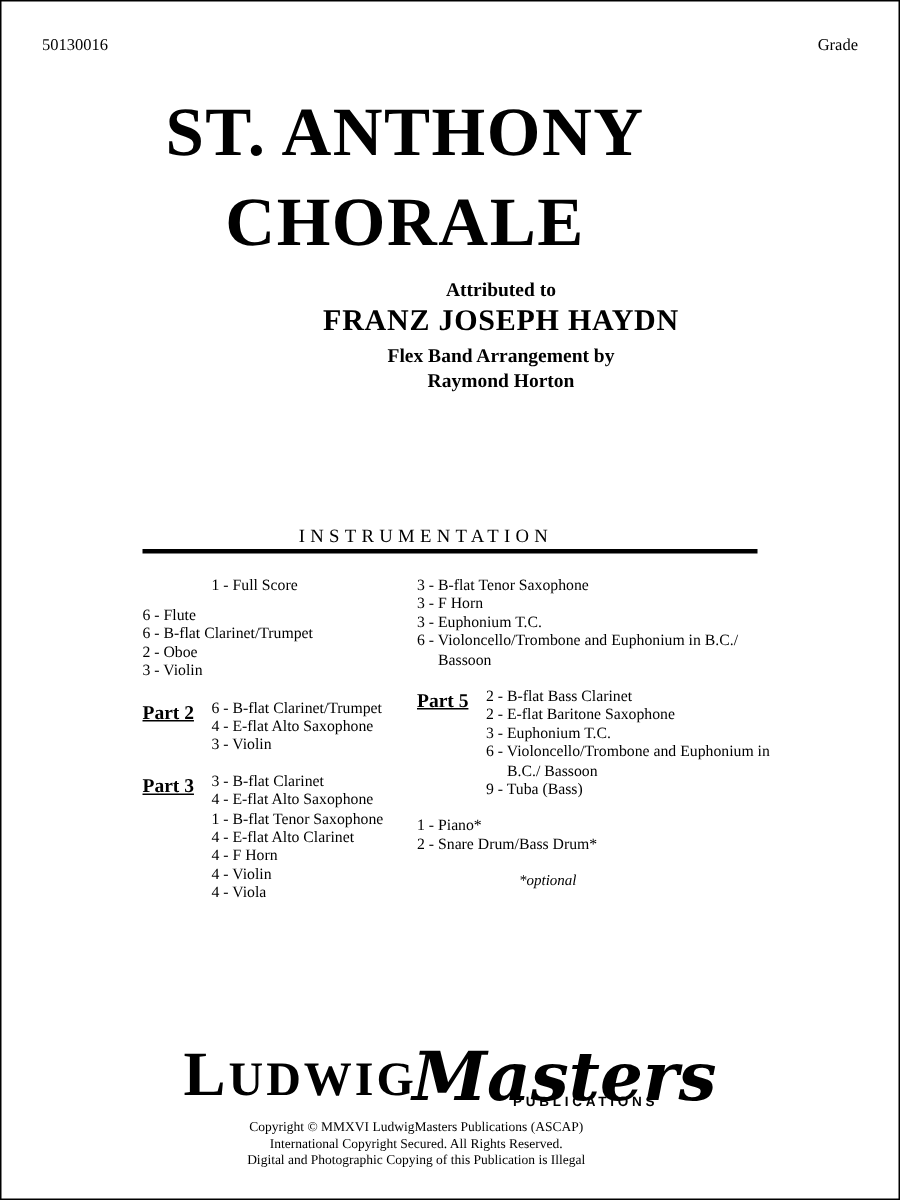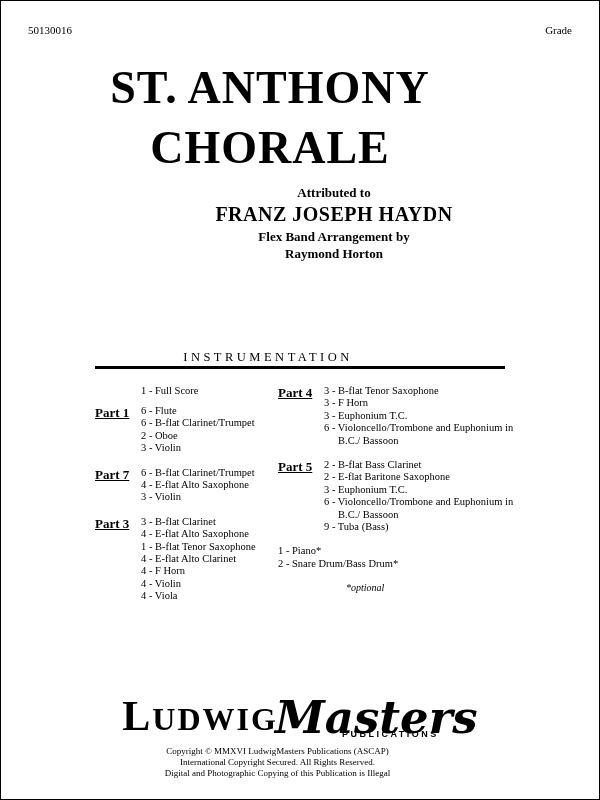--- a/index.html
+++ b/index.html
@@ -24,21 +24,21 @@
 
   
   .credits { position:absolute; top:185px; left:0; width:600px; text-align:center;padding-left:34px; }
   .attributed { font-size:13px; font-weight:bold; }
   .composer  { font-size:20px; font-weight:bold; letter-spacing:0.5px; margin-top:2px; }
   .arr-label { font-size:13px; font-weight:bold; margin-top:3px; }
   .arranger  { font-size:13px; font-weight:bold; margin-top:1px; }
 
   
   .instr-heading {
-    position:absolute; top:350px; left:0; width:536px; text-align:center;
+    position:absolute; top:350px; left:16px; width:536px; text-align:center;
     font-size:12.5px; letter-spacing:3.5px;
   }
   .instr-rule { position:absolute; top:366px; left:95px; width:410px; height:3px; background:#000; }
 
   .instr { position:absolute; top:385px; left:95px; width:450px; font-size:10.5px; }
   .col { position:absolute; top:0; }
   .col-left  { left:0;   width:185px; }
   .col-right { left:183px; width:240px; }
 
   .score-line { margin-left:46px; margin-bottom:9px; }
@@ -96,31 +96,30 @@
 
 <div class="instr-heading">INSTRUMENTATION</div>
 <div class="instr-rule"></div>
 
 <div class="instr">
 
   <div class="col col-left">
     <div class="score-line">1 - Full Score</div>
 
     <div class="part">
-      <div class="part-label">Part 1</div>
       <ul class="items">
         <li>6 - Flute</li>
         <li>6 - B-flat Clarinet/Trumpet</li>
         <li>2 - Oboe</li>
         <li>3 - Violin</li>
       </ul>
     </div>
 
     <div class="part">
-      <div class="part-label">Part 7</div>
+      <div class="part-label">Part 2</div>
       <ul class="items">
         <li>6 - B-flat Clarinet/Trumpet</li>
         <li>4 - E-flat Alto Saxophone</li>
         <li>3 - Violin</li>
       </ul>
     </div>
 
     <div class="part">
       <div class="part-label">Part 3</div>
       <ul class="items">
@@ -130,21 +129,20 @@
         <li>4 - E-flat Alto Clarinet</li>
         <li>4 - F Horn</li>
         <li>4 - Violin</li>
         <li>4 - Viola</li>
       </ul>
     </div>
   </div>
 
   <div class="col col-right">
     <div class="part">
-      <div class="part-label">Part 4</div>
       <ul class="items">
         <li>3 - B-flat Tenor Saxophone</li>
         <li>3 - F Horn</li>
         <li>3 - Euphonium T.C.</li>
         <li>6 - Violoncello/Trombone and Euphonium in B.C./ Bassoon</li>
       </ul>
     </div>
 
     <div class="part">
       <div class="part-label">Part 5</div>

